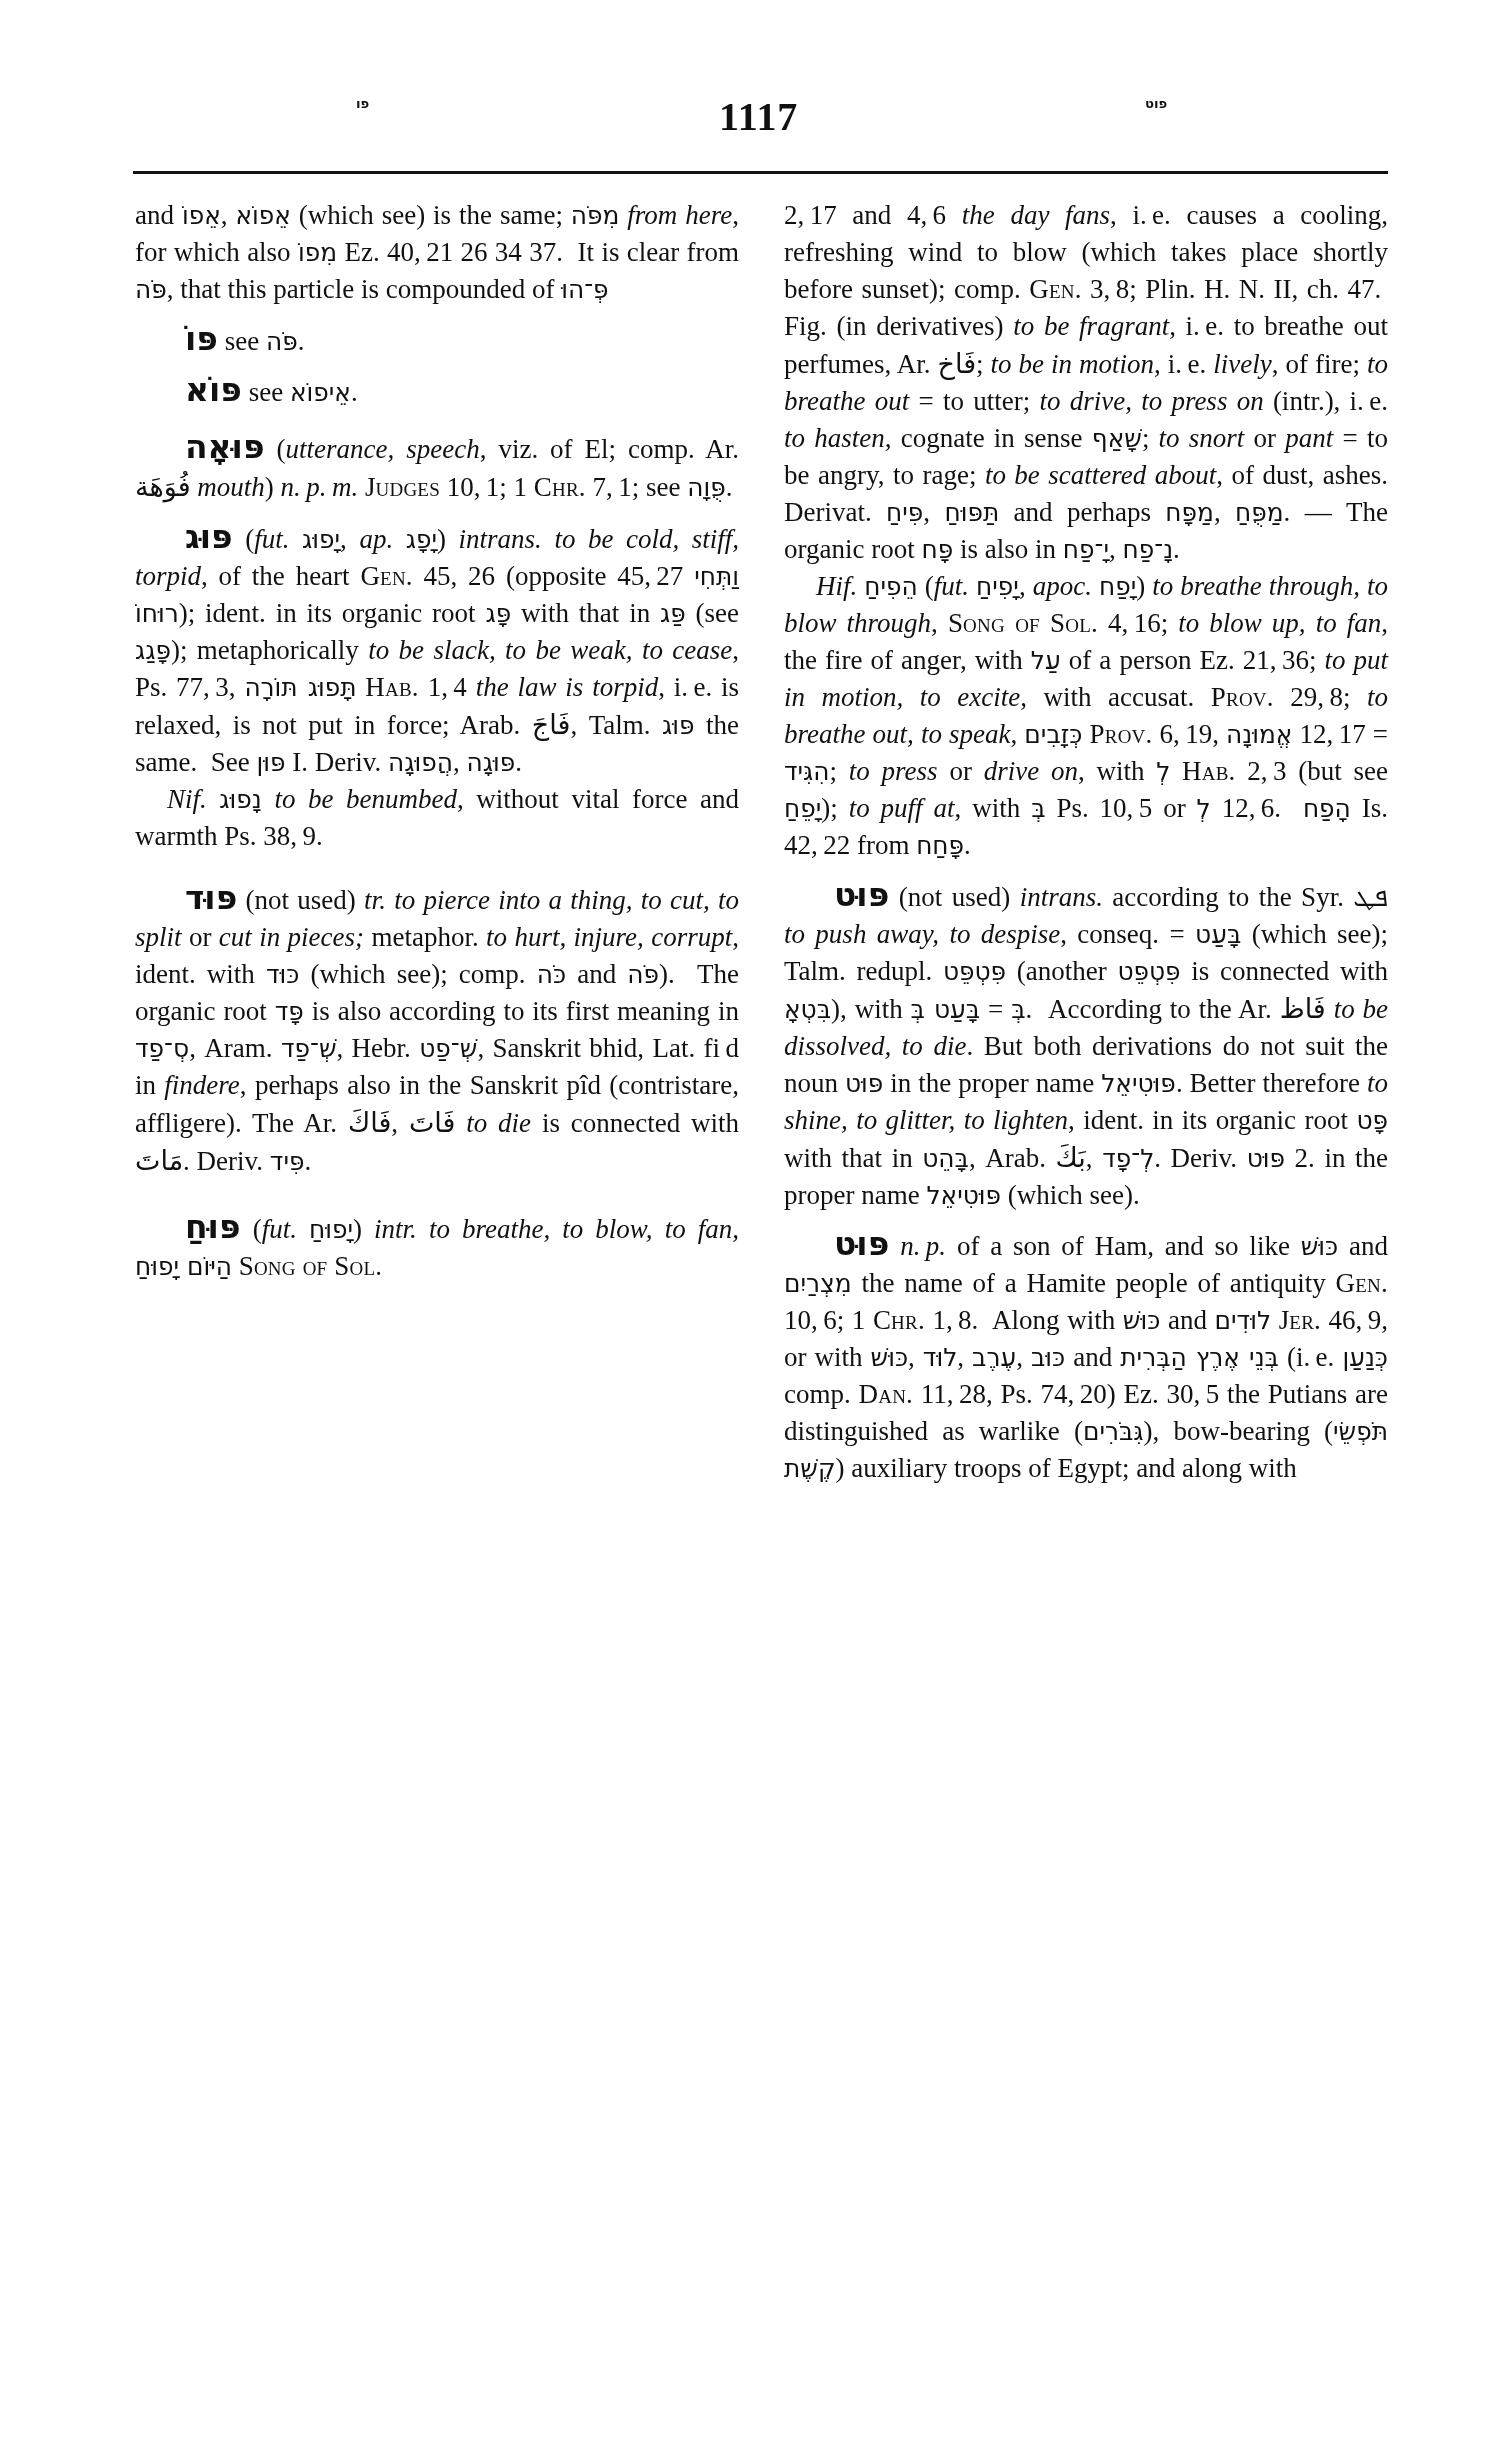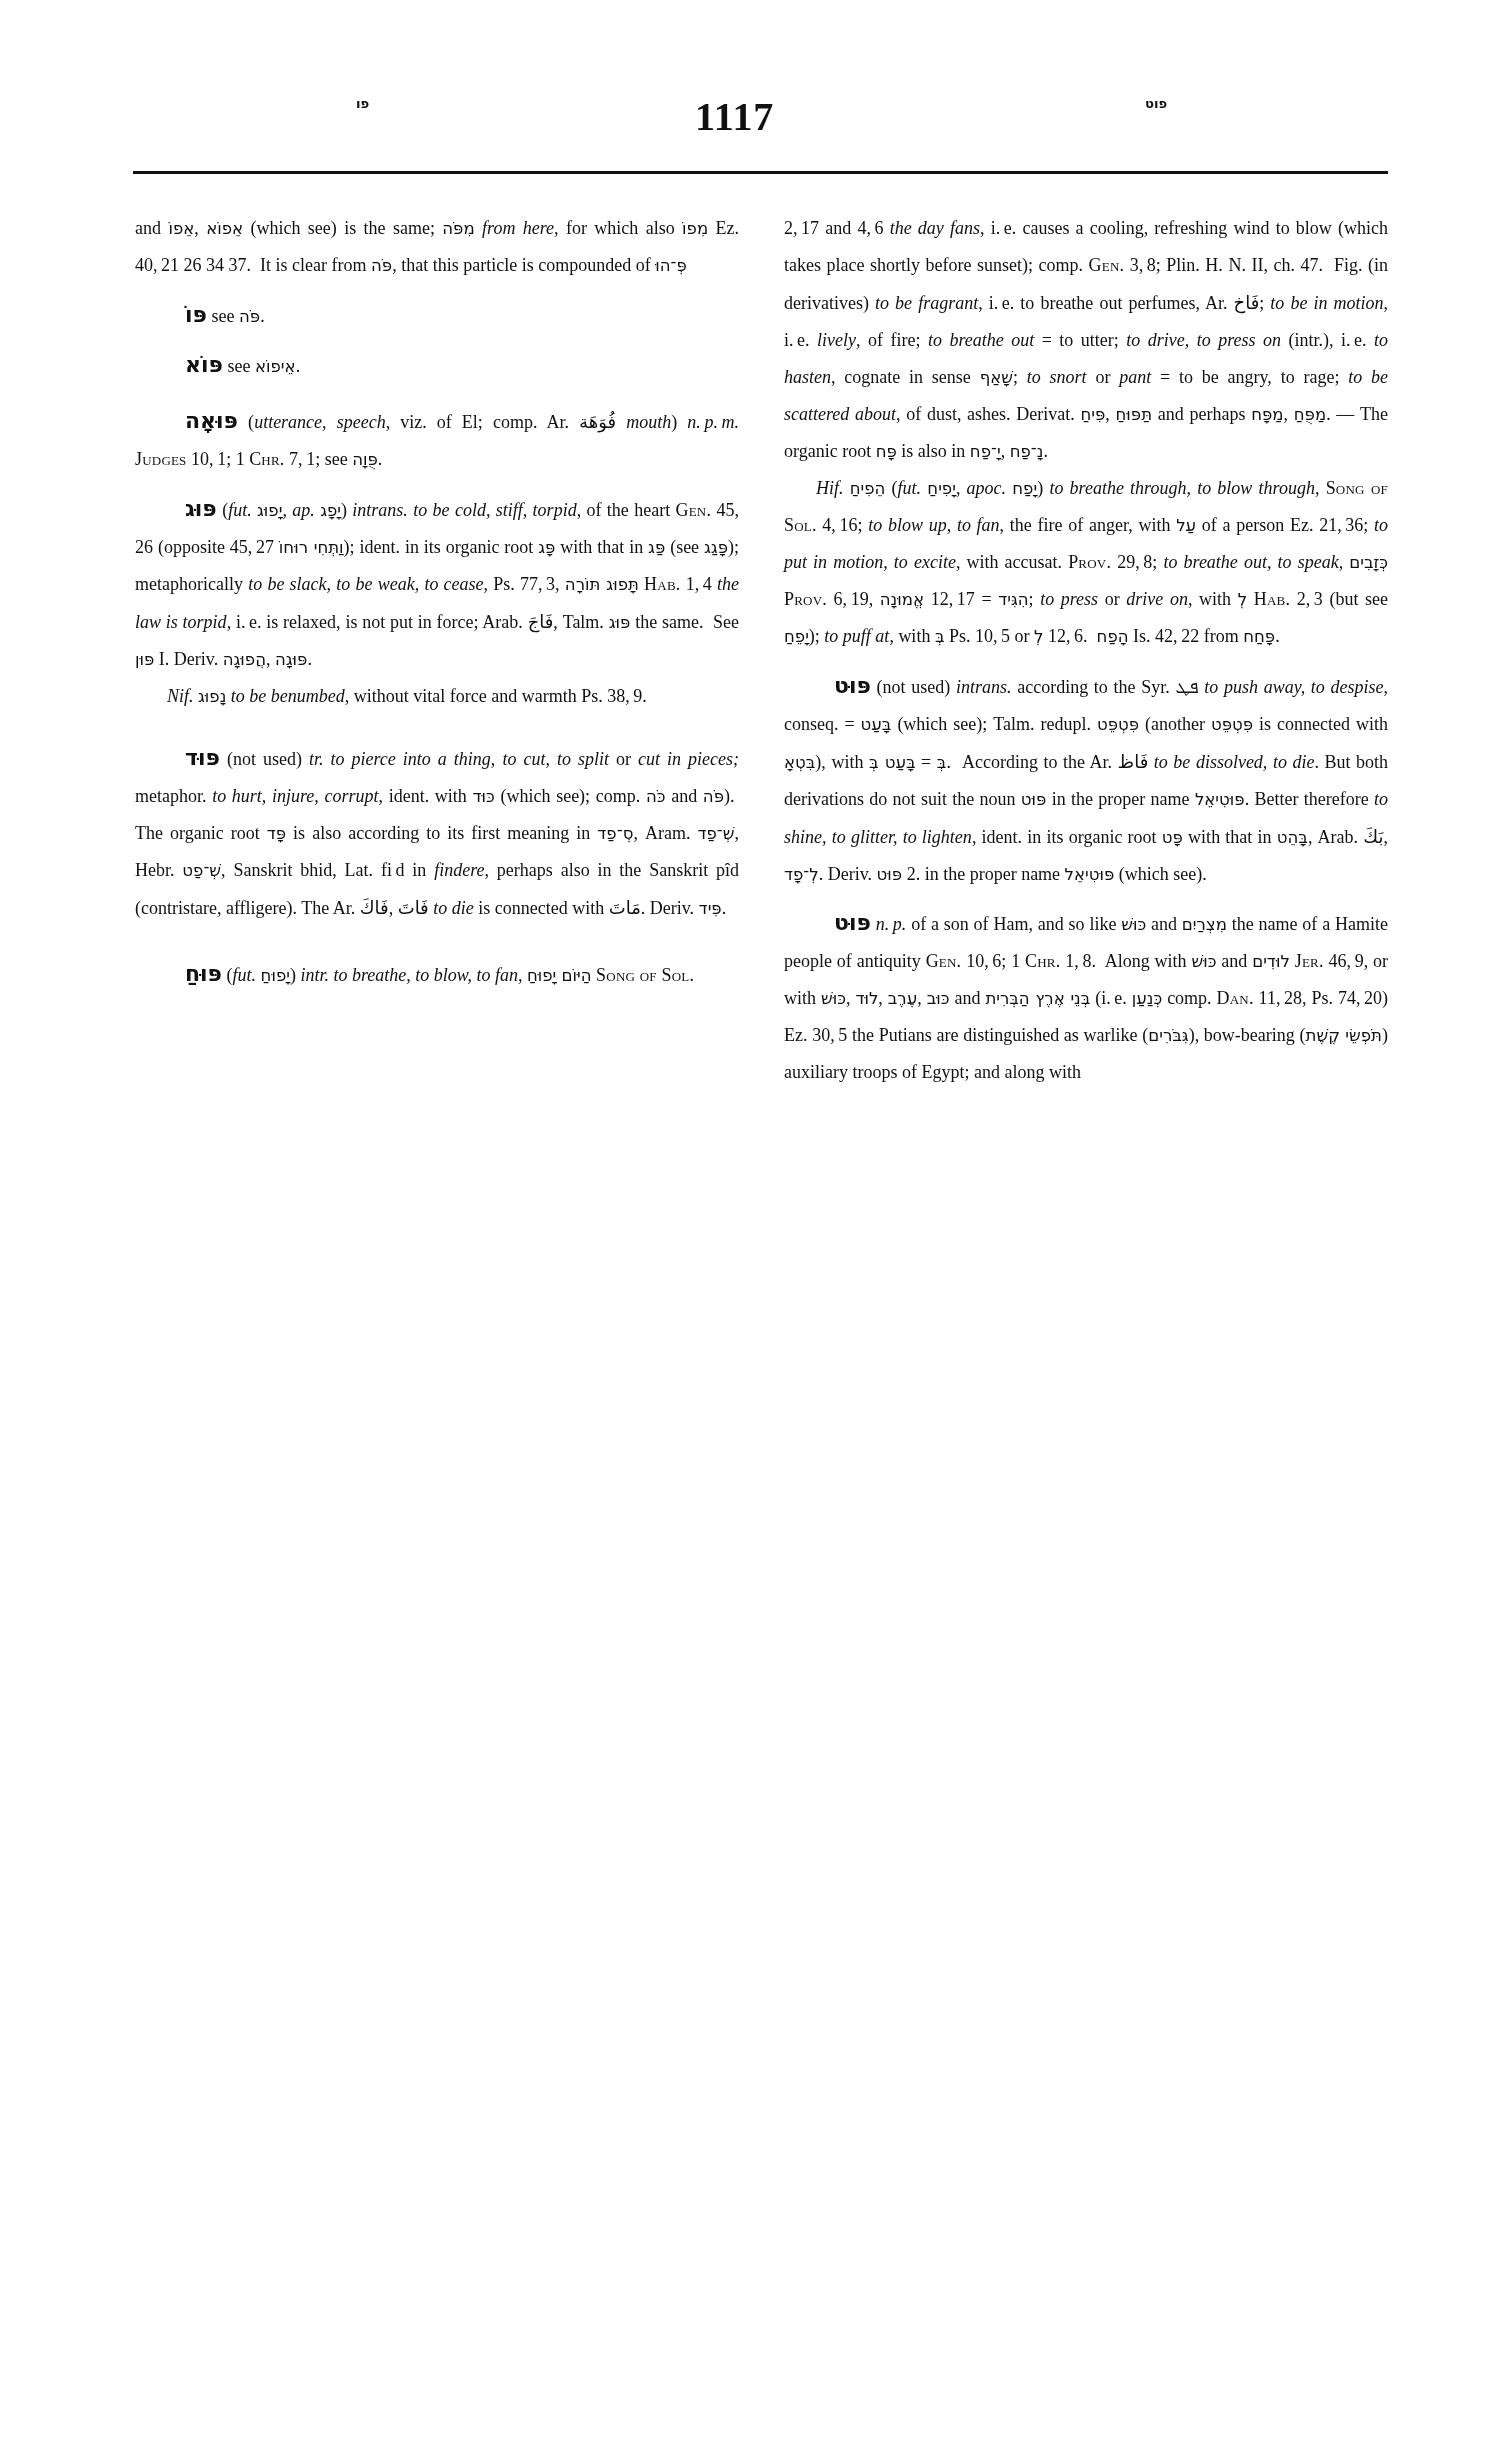--- a/index.html
+++ b/index.html
@@ -37,21 +37,21 @@
     font-weight: bold;
     line-height: 1;
   }
   .rh-left {
     left: 223px;
     font-size: 41px;
     font-family: "DejaVu Sans", sans-serif;
     letter-spacing: -0.9px;
   }
   .rh-center {
-    left: 562px;
+    left: 586px;
     font-size: 40px;
     letter-spacing: 0.9px;
   }
   .rh-right {
     left: 1012px;
     font-size: 41px;
     font-family: "DejaVu Sans", sans-serif;
     letter-spacing: -0.9px;
   }
 
@@ -60,23 +60,23 @@
     left: 133px;
     top: 171px;
     width: 1255px;
     height: 2.7px;
     background: #111111;
   }
 
   
   .col {
     position: absolute;
-    top: 210px;
+    top: 197px;
     width: 604px;
-    font-size: 18px;
+    font-size: 27px;
     line-height: 37px;
     text-align: justify;
     text-justify: inter-word;
     hyphens: manual;
   }
   .col-left  { left: 135px; }
   .col-right { left: 784px; }
 
   .para {
     margin: 0;

